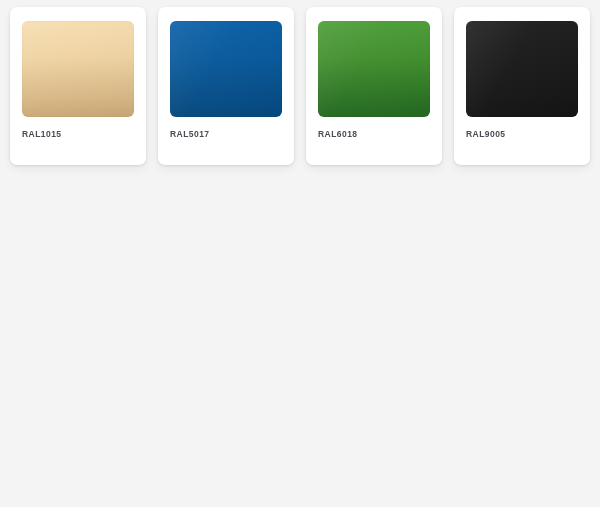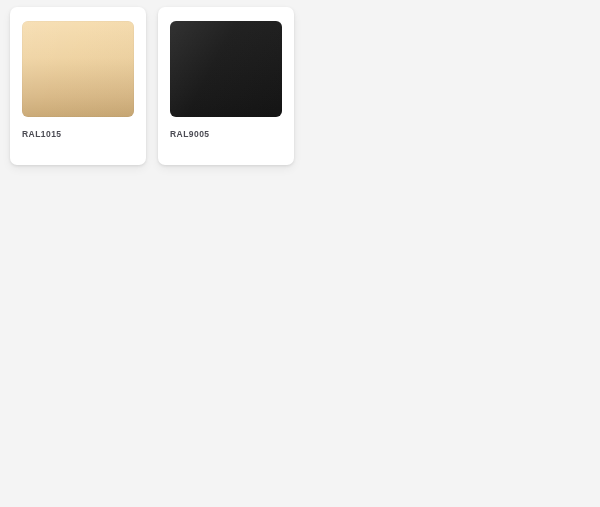--- a/index.html
+++ b/index.html
@@ -69,16 +69,24 @@
 </style>
 </head>
 <body>
 
 <div id="swatch-grid">
     <div class="swatch-card">
       <div class="swatch-chip" style="background: linear-gradient(rgb(246, 221, 176) 0%, rgb(239, 211, 162) 38%, rgb(217, 185, 135) 78%, rgb(201, 168, 116) 100%);"></div>
       <div class="swatch-label">RAL1015</div>
     </div>
     <div class="swatch-card">
+      <div class="swatch-chip" style="background: linear-gradient(rgb(10, 95, 166) 0%, rgb(9, 90, 157) 36%, rgb(7, 79, 138) 76%, rgb(5, 72, 124) 100%);"></div>
+      <div class="swatch-label">RAL5017</div>
+    </div>
+    <div class="swatch-card">
+      <div class="swatch-chip" style="background: linear-gradient(rgb(76, 157, 57) 0%, rgb(67, 144, 47) 38%, rgb(46, 118, 38) 78%, rgb(35, 104, 32) 100%);"></div>
+      <div class="swatch-label">RAL6018</div>
+    </div>
+    <div class="swatch-card">
       <div class="swatch-chip" style="background: linear-gradient(rgb(31, 31, 31) 0%, rgb(27, 27, 27) 40%, rgb(23, 23, 23) 78%, rgb(20, 20, 20) 100%);"></div>
       <div class="swatch-label">RAL9005</div>
     </div>
   </div>
 
 </body></html>

